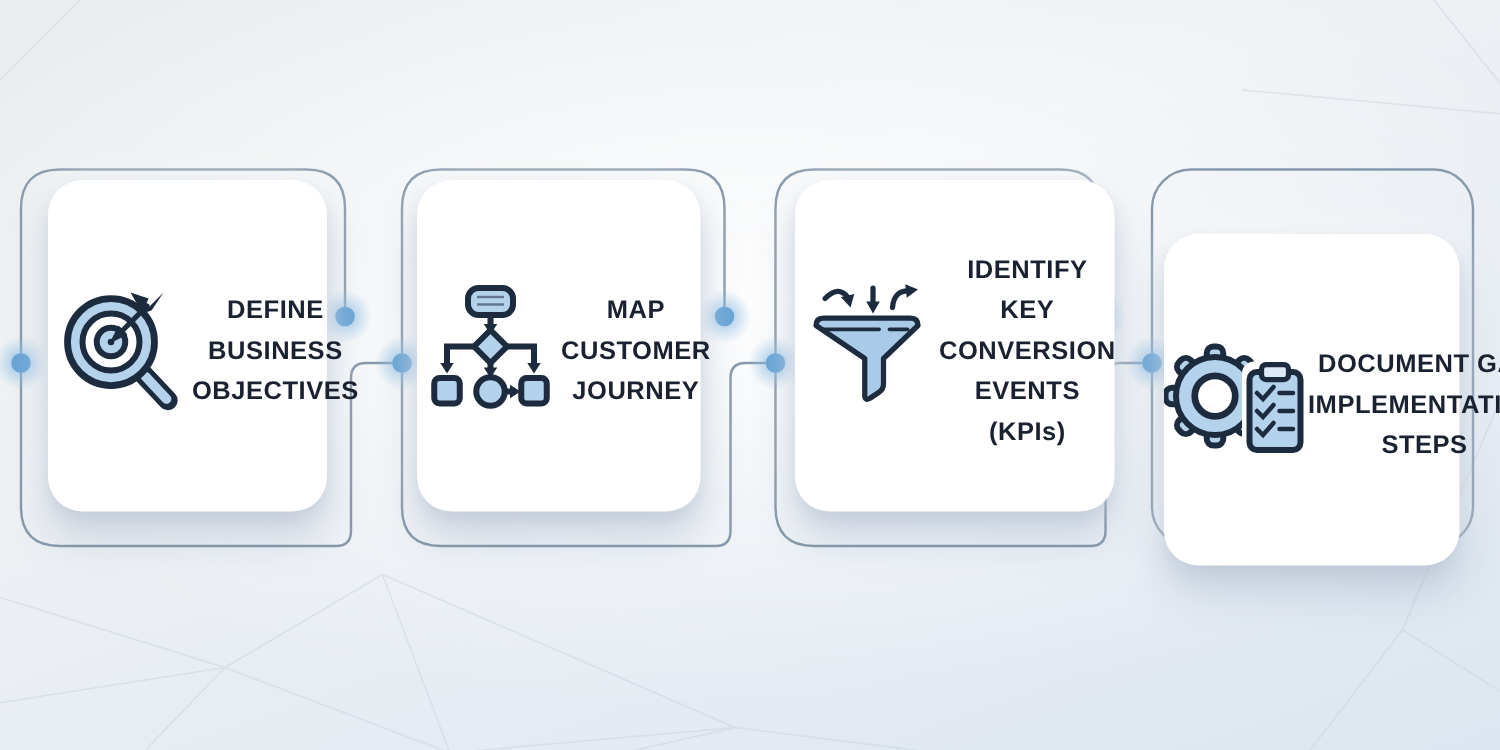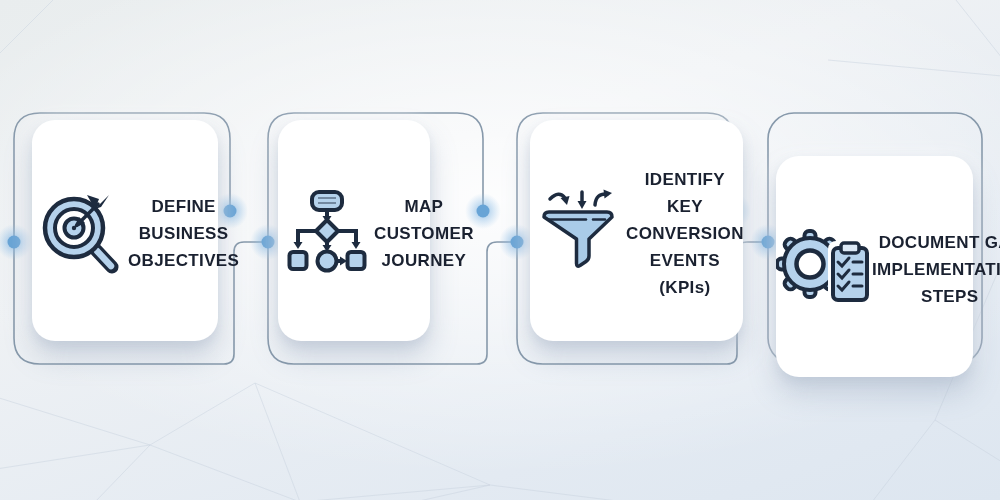--- a/index.html
+++ b/index.html
@@ -8,21 +8,21 @@
     background:
       radial-gradient(ellipse 920px 430px at 50% 40%, rgba(255,255,255,.88), rgba(255,255,255,0) 64%),
       linear-gradient(160deg,#e9edee 0%,#eef1f4 38%,#e3eaf2 76%,#dde6f0 100%);}
   .bglines,.wires{position:absolute;left:0;top:0;}
   .bglines{z-index:0;}
   .wires{z-index:1;}
   .card{position:absolute;top:120px;height:221px;background:#ffffff;border-radius:23px;
     box-shadow:0 16px 28px rgba(108,130,160,.28),0 5px 12px rgba(108,130,160,.16),0 0 22px rgba(255,255,255,.85);
     display:flex;flex-direction:row;align-items:center;z-index:2;}
   .card-1{left:32px;width:186px;}
-  .card-2{left:278px;width:152px;}
+  .card-2{left:278px;width:189px;}
   .card-3{left:530px;width:213px;}
   .card-4{left:776px;width:197px;margin-top:36px;}
   .icon-wrap{margin-top:10px;height:102px;display:flex;align-items:center;justify-content:center;}
   .label{margin-top:5px;font-weight:700;font-size:17px;line-height:27px;letter-spacing:.35px;
     color:#1a2130;text-align:center;white-space:pre-line;}
 </style>
 </head>
 <body>
 
 <div class="stage">

